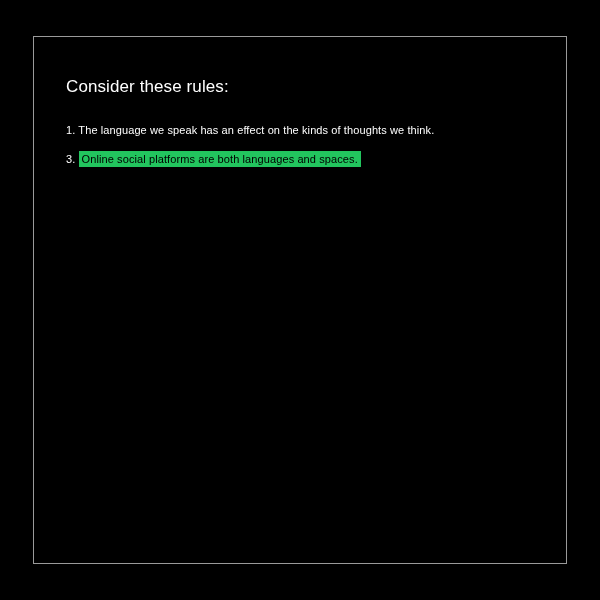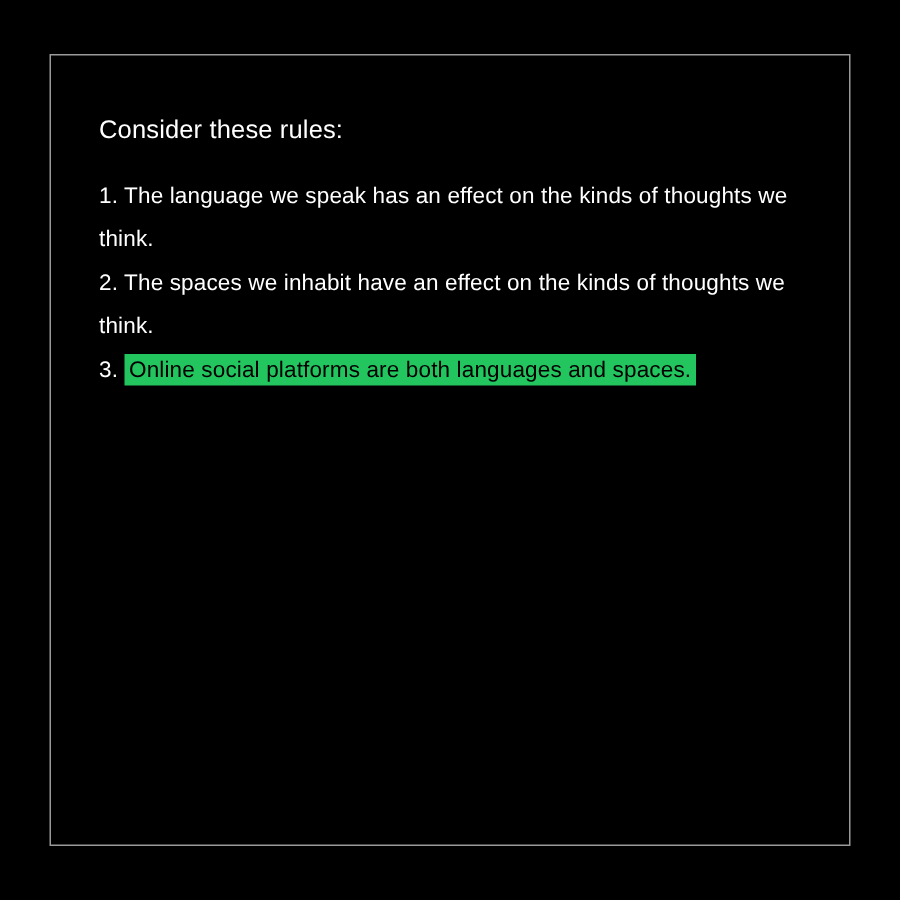--- a/index.html
+++ b/index.html
@@ -44,21 +44,21 @@
     margin: 0 0 16px 0;
     font-weight: 400;
   }
   .rules {
     margin: 0;
     padding: 0;
     list-style: none;
   }
   .rule {
     color: #ffffff;
-    font-size: 15px;
+    font-size: 11px;
     line-height: 29px;
     letter-spacing: 0.1px;
     margin: 0;
     font-weight: 400;
   }
   .rule .num {
     color: #ffffff;
   }
   .rule .txt {
     color: #ffffff;
@@ -79,23 +79,19 @@
 
 <div class="canvas">
   <div class="frame"></div>
   <div class="content">
     <p class="heading">Consider these rules:</p>
     <ol class="rules">
       <li class="rule">
         <span class="num">1.</span>
         <span class="txt">The language we speak has an effect on the kinds of thoughts we think.</span>
       </li>
-      <li class="rule">
-        <span class="num">2.</span>
-        <span class="txt">The spaces we inhabit have an effect on the kinds of thoughts we think.</span>
-      </li>
       <li class="rule highlighted">
         <span class="num">3.</span>
         <span class="txt">Online social platforms are both languages and spaces.</span>
       </li>
     </ol>
   </div>
 </div>
 
 </body></html>

